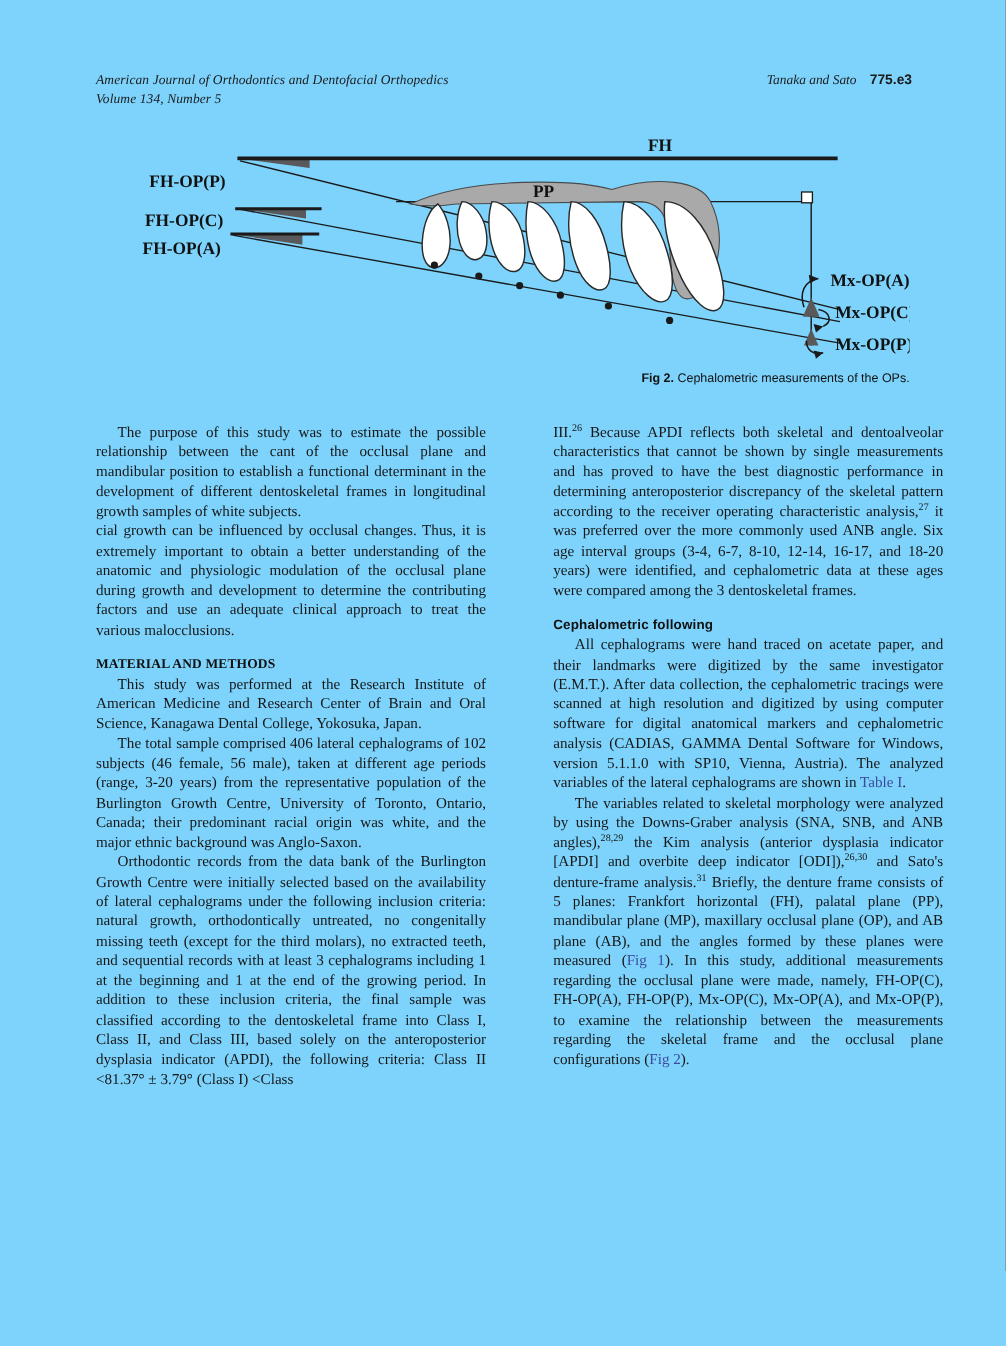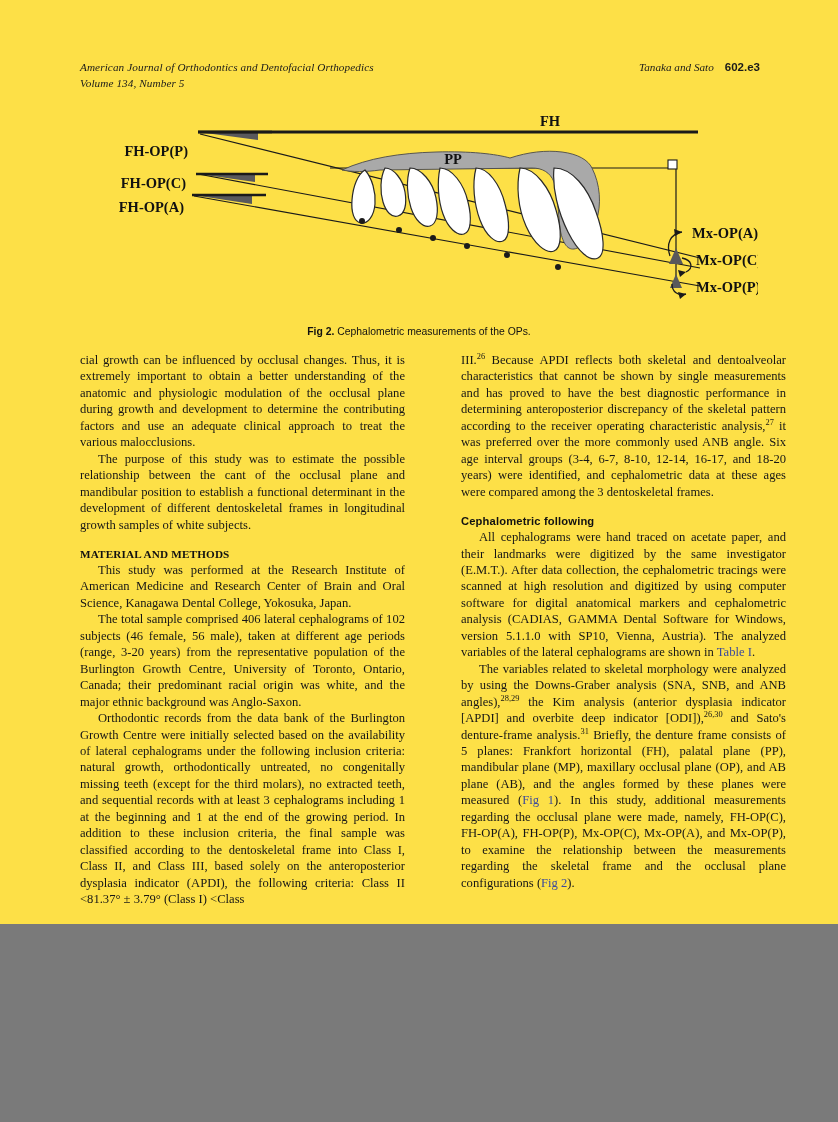--- a/index.html
+++ b/index.html
@@ -4,22 +4,22 @@
 <title>Journal Page</title>
 <style>
   html, body {
     margin: 0;
     padding: 0;
     background: #7a7a7a;
   }
   .page {
     position: relative;
     width: 838px;
-    height: 924px;
-    background: #fde047;
+    height: 1122px;
+    background: #7dd3fc;
     margin: 0 auto;
     overflow: hidden;
     font-family: "Liberation Serif", serif;
     color: #1a1a1a;
   }
 
   
   .runhead {
     position: absolute;
     left: 80px;
@@ -66,22 +66,22 @@
     width: 678px;
   }
   .fig-art {
     position: relative;
     width: 678px;
     height: 195px;
   }
   .fig-art svg { display: block; }
   .fig-caption {
     width: 678px;
-    margin-top: 22px;
-    text-align: center;
+    margin-top: 6px;
+    text-align: right;
     font-family: "Liberation Sans", sans-serif;
     font-size: 10.4px;
     line-height: 14px;
     color: #111;
   }
   .fig-caption .fignum { font-weight: bold; }
 
   
   .columns {
     position: absolute;
@@ -133,21 +133,21 @@
 <body>
 
 <div class="page">
 
   <div class="runhead">
     <div class="runhead-left">
       <div>American Journal of Orthodontics and Dentofacial Orthopedics</div>
       <div class="vol">Volume 134, Number 5</div>
     </div>
     <div class="runhead-right">
-      <span class="authors">Tanaka and Sato</span><span class="folio">602.e3</span>
+      <span class="authors">Tanaka and Sato</span><span class="folio">775.e3</span>
     </div>
   </div>
 
   <div class="figure-block">
     <div class="fig-art">
       <svg width="678" height="195" viewBox="0 0 678 195" xmlns="http://www.w3.org/2000/svg">
 
         <polygon points="118,24 178,24 178,32" fill="#59595c"></polygon>
         <polygon points="118,66 175,66 175,74" fill="#59595c"></polygon>
         <polygon points="113,87 172,87 172,96" fill="#59595c"></polygon>
@@ -221,22 +221,22 @@
 
     <div class="fig-caption">
       <span class="fignum">Fig 2.</span>
       <span>Cephalometric measurements of the OPs.</span>
     </div>
   </div>
 
   <div class="columns">
 
     <div class="col col-left">
+      <p class="body indent">The purpose of this study was to estimate the possible relationship between the cant of the occlusal plane and mandibular position to establish a functional determinant in the development of different dentoskeletal frames in longitudinal growth samples of white subjects.</p>
       <p class="body">cial growth can be influenced by occlusal changes. Thus, it is extremely important to obtain a better understanding of the anatomic and physiologic modulation of the occlusal plane during growth and development to determine the contributing factors and use an adequate clinical approach to treat the various malocclusions.</p>
-      <p class="body indent">The purpose of this study was to estimate the possible relationship between the cant of the occlusal plane and mandibular position to establish a functional determinant in the development of different dentoskeletal frames in longitudinal growth samples of white subjects.</p>
       <h2 class="section caps">MATERIAL AND METHODS</h2>
       <p class="body indent">This study was performed at the Research Institute of American Medicine and Research Center of Brain and Oral Science, Kanagawa Dental College, Yokosuka, Japan.</p>
       <p class="body indent">The total sample comprised 406 lateral cephalograms of 102 subjects (46 female, 56 male), taken at different age periods (range, 3-20 years) from the representative population of the Burlington Growth Centre, University of Toronto, Ontario, Canada; their predominant racial origin was white, and the major ethnic background was Anglo-Saxon.</p>
       <p class="body indent">Orthodontic records from the data bank of the Burlington Growth Centre were initially selected based on the availability of lateral cephalograms under the following inclusion criteria: natural growth, orthodontically untreated, no congenitally missing teeth (except for the third molars), no extracted teeth, and sequential records with at least 3 cephalograms including 1 at the beginning and 1 at the end of the growing period. In addition to these inclusion criteria, the final sample was classified according to the dentoskeletal frame into Class I, Class II, and Class III, based solely on the anteroposterior dysplasia indicator (APDI), the following criteria: Class II &lt;81.37° ± 3.79° (Class I) &lt;Class</p>
     </div>
 
     <div class="col col-right">
       <p class="body"><span>III.</span><sup class="ref">26</sup><span> Because APDI reflects both skeletal and dentoalveolar characteristics that cannot be shown by single measurements and has proved to have the best diagnostic performance in determining anteroposterior discrepancy of the skeletal pattern according to the receiver operating characteristic analysis,</span><sup class="ref">27</sup><span> it was preferred over the more commonly used ANB angle. Six age interval groups (3-4, 6-7, 8-10, 12-14, 16-17, and 18-20 years) were identified, and cephalometric data at these ages were compared among the 3 dentoskeletal frames.</span></p>
 
       <h2 class="section">Cephalometric following</h2>

